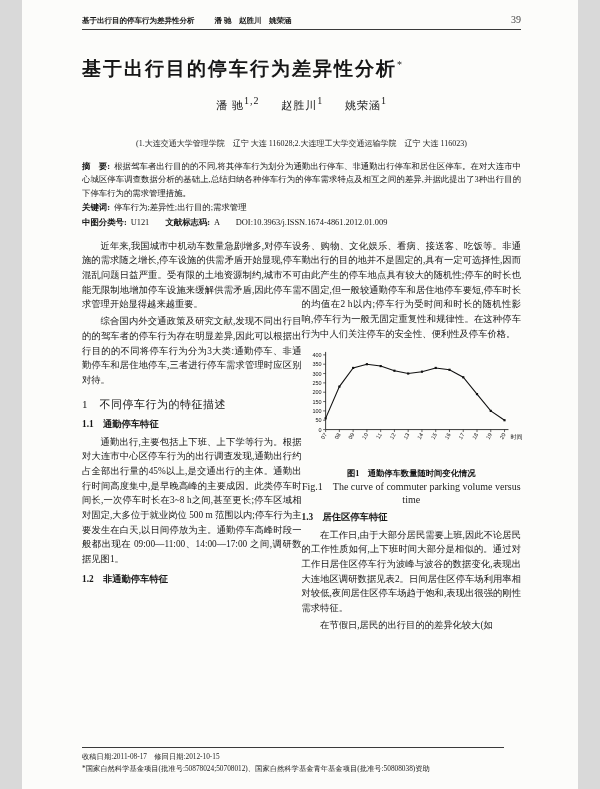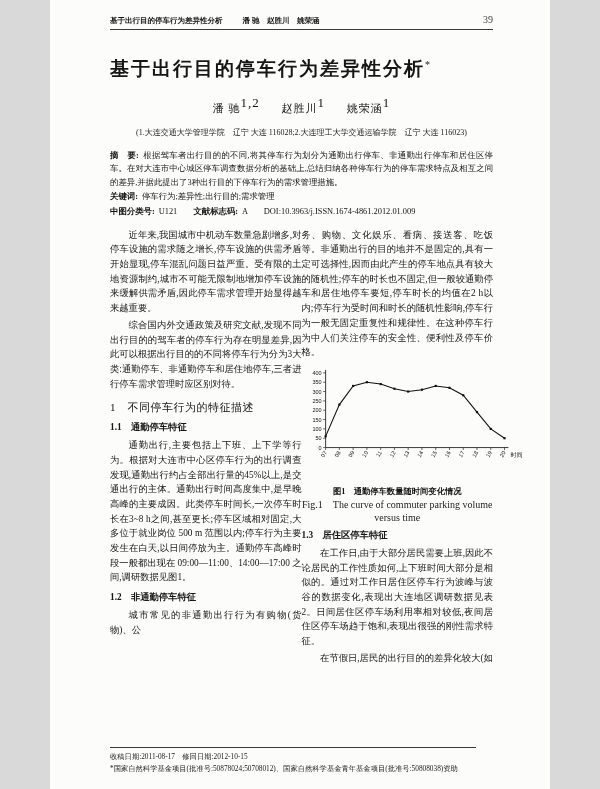--- a/index.html
+++ b/index.html
@@ -1,33 +1,33 @@
 <!DOCTYPE html>
 <html><head>
 <meta charset="utf-8">
 <style>
   *{box-sizing:border-box;}
   html,body{margin:0;padding:0;}
   body{background:#d9d9d9;font-family:"Liberation Serif","DejaVu Serif",serif;}
-  .page{width:500px;height:789px;background:#fcfcfa;margin:0 auto;position:relative;
+  .page{width:556px;height:789px;background:#fcfcfa;margin:0 auto;position:relative;
         padding:12px 57px 0 60px;overflow:hidden;color:#161616;}
 
   
   .running-head{display:flex;justify-content:space-between;align-items:baseline;
                 font-size:7.5px;padding:2px 0 3px;border-bottom:1px solid #3a3a3a;}
   .rh-left{display:flex;gap:20px;font-weight:bold;}
   .rh-page{font-size:10px;color:#444;font-weight:normal;}
 
   
   .title{margin:26px 0 0;font-size:19px;font-weight:bold;letter-spacing:2px;}
   .title sup{font-size:10px;font-weight:normal;}
   .authors{margin-top:13px;text-align:center;font-size:11px;letter-spacing:1px;}
   .authors .author{margin:0 9px;}
-  .authors sup{font-size:13px;}
-  .affiliation{margin-top:11px;text-align:center;font-size:8px;color:#222;}
+  .authors sup{font-size:10px;}
+  .affiliation{margin-top:25px;text-align:center;font-size:8px;color:#222;}
 
   
   .abstract{margin-top:11px;font-size:8.4px;line-height:1.62;text-align:justify;}
   .abstract p{margin:0 0 1px;}
   .lbl{font-weight:bold;margin-right:4px;}
   .pad{margin-left:14px;}
 
   
   .columns{display:flex;gap:0;margin-top:9px;}
   .col{width:50%;}
@@ -84,21 +84,20 @@
 
   <div class="columns">
 
     <div class="col">
       <p class="para indent">近年来,我国城市中机动车数量急剧增多,对停车设施的需求随之增长,停车设施的供需矛盾开始显现,停车混乱问题日益严重。受有限的土地资源制约,城市不可能无限制地增加停车设施来缓解供需矛盾,因此停车需求管理开始显得越来越重要。</p>
       <p class="para indent">综合国内外交通政策及研究文献,发现不同出行目的的驾车者的停车行为存在明显差异,因此可以根据出行目的的不同将停车行为分为3大类:通勤停车、非通勤停车和居住地停车,三者进行停车需求管理时应区别对待。</p>
       <h2 class="sec">1　不同停车行为的特征描述</h2>
       <h3 class="subsec">1.1　通勤停车特征</h3>
       <p class="para indent">通勤出行,主要包括上下班、上下学等行为。根据对大连市中心区停车行为的出行调查发现,通勤出行约占全部出行量的45%以上,是交通出行的主体。通勤出行时间高度集中,是早晚高峰的主要成因。此类停车时间长,一次停车时长在3~8 h之间,甚至更长;停车区域相对固定,大多位于就业岗位 500 m 范围以内;停车行为主要发生在白天,以日间停放为主。通勤停车高峰时段一般都出现在 09:00—11:00、14:00—17:00 之间,调研数据见图1。</p>
       <h3 class="subsec">1.2　非通勤停车特征</h3>
-      <p class="para indent">城市常见的非通勤出行行为有购物(货物)、公</p>
     </div>
 
     <div class="col">
       <p class="para">务、购物、文化娱乐、看病、接送客、吃饭等。非通勤出行的目的地并不是固定的,具有一定可选择性,因而由此产生的停车地点具有较大的随机性;停车的时长也不固定,但一般较通勤停车和居住地停车要短,停车时长的均值在2 h以内;停车行为受时间和时长的随机性影响,停车行为一般无固定重复性和规律性。在这种停车行为中人们关注停车的安全性、便利性及停车价格。</p>
       <figure class="figure" style="margin:5px 0 4px;">
         <svg id="chart" viewBox="0 0 238 118">
             <line x1="24" y1="5" x2="24" y2="84" stroke="#222" stroke-width="0.9"></line>
             <line x1="24" y1="84" x2="210" y2="84" stroke="#222" stroke-width="0.9"></line>
             <line x1="21.5" y1="84" x2="24" y2="84" stroke="#222" stroke-width="0.7"></line>
             <text x="20" y="86" font-size="5.6" text-anchor="end" fill="#111" font-family="&quot;Liberation Sans&quot;,sans-serif">0</text>

